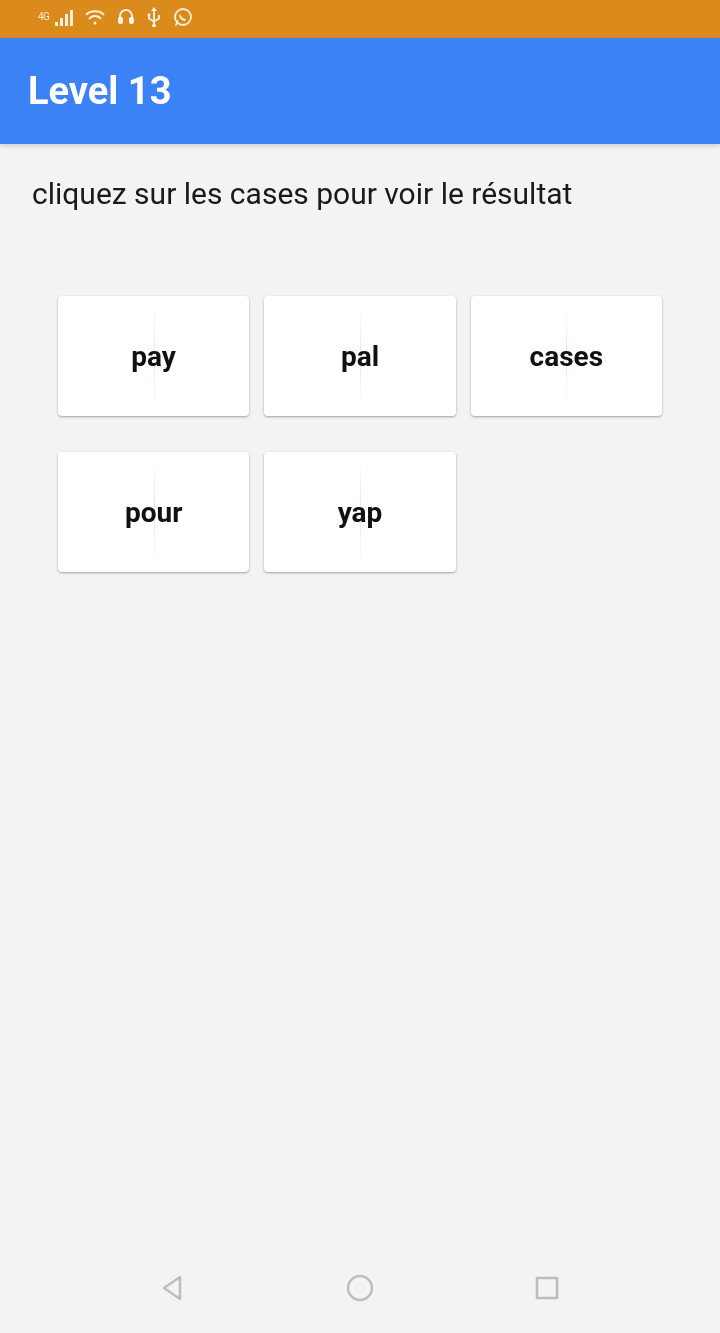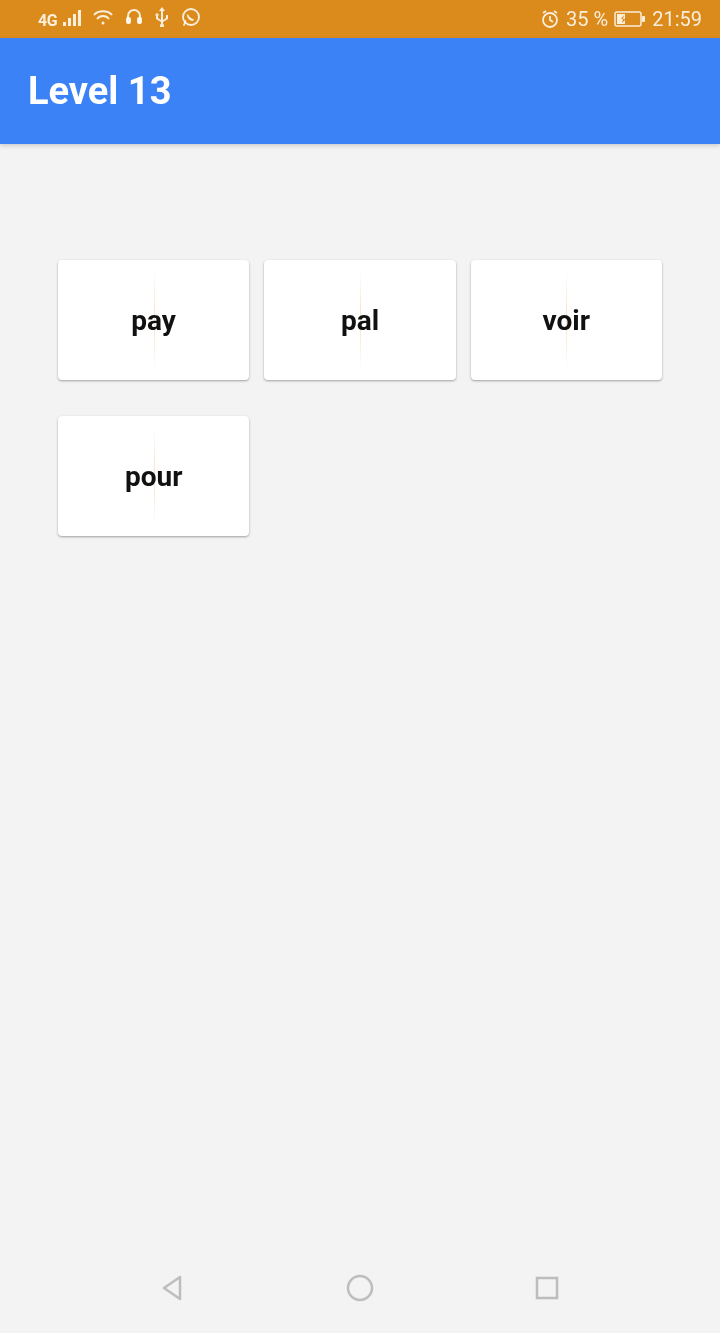--- a/index.html
+++ b/index.html
@@ -11,21 +11,21 @@
   .app-bar { height: 106px; background: #3b82f6; display: flex; align-items: center; padding: 0 28px; box-shadow: 0 2px 4px rgba(0,0,0,0.15); }
   .app-title { color: #ffffff; font-size: 38px; font-weight: 700; }
   .content { padding: 32px 0 0 0; }
   .instruction { font-size: 30px; color: #1a1a1a; padding: 0 32px; line-height: 1.2; }
   .grid { display: grid; grid-template-columns: repeat(3, 1fr); gap: 36px 15px; padding: 84px 58px 0 58px; }
   .card { background: #ffffff; height: 120px; border-radius: 4px; box-shadow: 0 1px 3px rgba(0,0,0,0.12), 0 1px 2px rgba(0,0,0,0.24); display: flex; align-items: center; justify-content: center; position: relative; }
   .card::before { content:""; position:absolute; left:50%; top:8px; bottom:8px; width:1px; background: linear-gradient(to bottom, rgba(219,139,28,0.0), rgba(219,139,28,0.25), rgba(219,139,28,0.0)); }
   .card-label { font-size: 28px; font-weight: 700; color: #111; position: relative; z-index: 1; }
   .nav-bar { position: absolute; bottom: 0; left: 0; right: 0; height: 86px; background: #f3f3f3; display: flex; align-items: center; justify-content: space-around; padding: 0 80px; }
   .nav-btn { width: 38px; height: 38px; display:flex; align-items:center; justify-content:center; }
-  .sb-4g { font-size: 16px; font-weight:700; letter-spacing:-0.5px; margin-right:-6px; align-self:flex-start; margin-top:4px; }
+  .sb-4g { font-size: 10px; font-weight:400; letter-spacing:-0.5px; margin-right:-6px; align-self:flex-start; margin-top:4px; }
 </style>
 </head>
 <body>
 
 <div class="status-bar">
   <div class="status-left">
     <span class="sb-4g">4G</span>
     <span>
       <svg width="18" height="16" viewBox="0 0 18 16">
           <g fill="rgba(255,255,255,0.85)">
@@ -64,60 +64,43 @@
     <span>
       <svg width="20" height="20" viewBox="0 0 20 20">
           <g fill="none" stroke="rgba(255,255,255,0.85)" stroke-width="1.8">
             <circle cx="10" cy="10" r="8"></circle>
             <path d="M3 18 L4.5 14" stroke-linecap="round"></path>
           </g>
           <path d="M7 7 c0 0 1 3 3 4 c1 1 3 1 3 1 l-1 2 c-3 0 -6 -3 -6 -6 z" fill="rgba(255,255,255,0.85)"></path>
         </svg>
     </span>
   </div>
-  <div class="status-right">
-    <span>
-      <svg width="20" height="20" viewBox="0 0 20 20">
-          <g fill="none" stroke="rgba(255,255,255,0.85)" stroke-width="1.8">
-            <circle cx="10" cy="11" r="7"></circle>
-            <path d="M10 7 V11 L13 13"></path>
-            <path d="M3 4 L6 2 M17 4 L14 2"></path>
-          </g>
-        </svg>
-    </span>
-    <span>35 %</span>
-    <span>
-      <svg width="32" height="16" viewBox="0 0 32 16">
-          <rect x="1" y="1" width="26" height="14" rx="2" fill="none" stroke="rgba(255,255,255,0.85)" stroke-width="1.5"></rect>
-          <rect x="3" y="3" width="8" height="10" fill="rgba(255,255,255,0.85)"></rect>
-          <rect x="28" y="5" width="3" height="6" rx="1" fill="rgba(255,255,255,0.85)"></rect>
-          <path d="M7 8 L10 4 L9 8 L12 8 L8 12 L9 8 Z" fill="#db8b1c"></path>
-        </svg>
-    </span>
-    <span>21:59</span>
-  </div>
 </div>
 
 <div class="app-bar">
   <div class="app-title">Level 13</div>
 </div>
 
 <div class="content">
+  <div class="instruction">cliquez sur les cases pour voir le résultat</div>
   <div class="grid">
     <div class="card">
         <span class="card-label">pay</span>
       </div>
     <div class="card">
         <span class="card-label">pal</span>
       </div>
     <div class="card">
-        <span class="card-label">voir</span>
+        <span class="card-label">cases</span>
       </div>
     <div class="card">
         <span class="card-label">pour</span>
+      </div>
+    <div class="card">
+        <span class="card-label">yap</span>
       </div>
   </div>
 </div>
 
 <div class="nav-bar">
   <div class="nav-btn">
     <span>
       <svg width="30" height="30" viewBox="0 0 30 30">
           <path d="M22 4 L6 15 L22 26 Z" fill="none" stroke="#bdbdbd" stroke-width="2.5" stroke-linejoin="round"></path>
         </svg>

